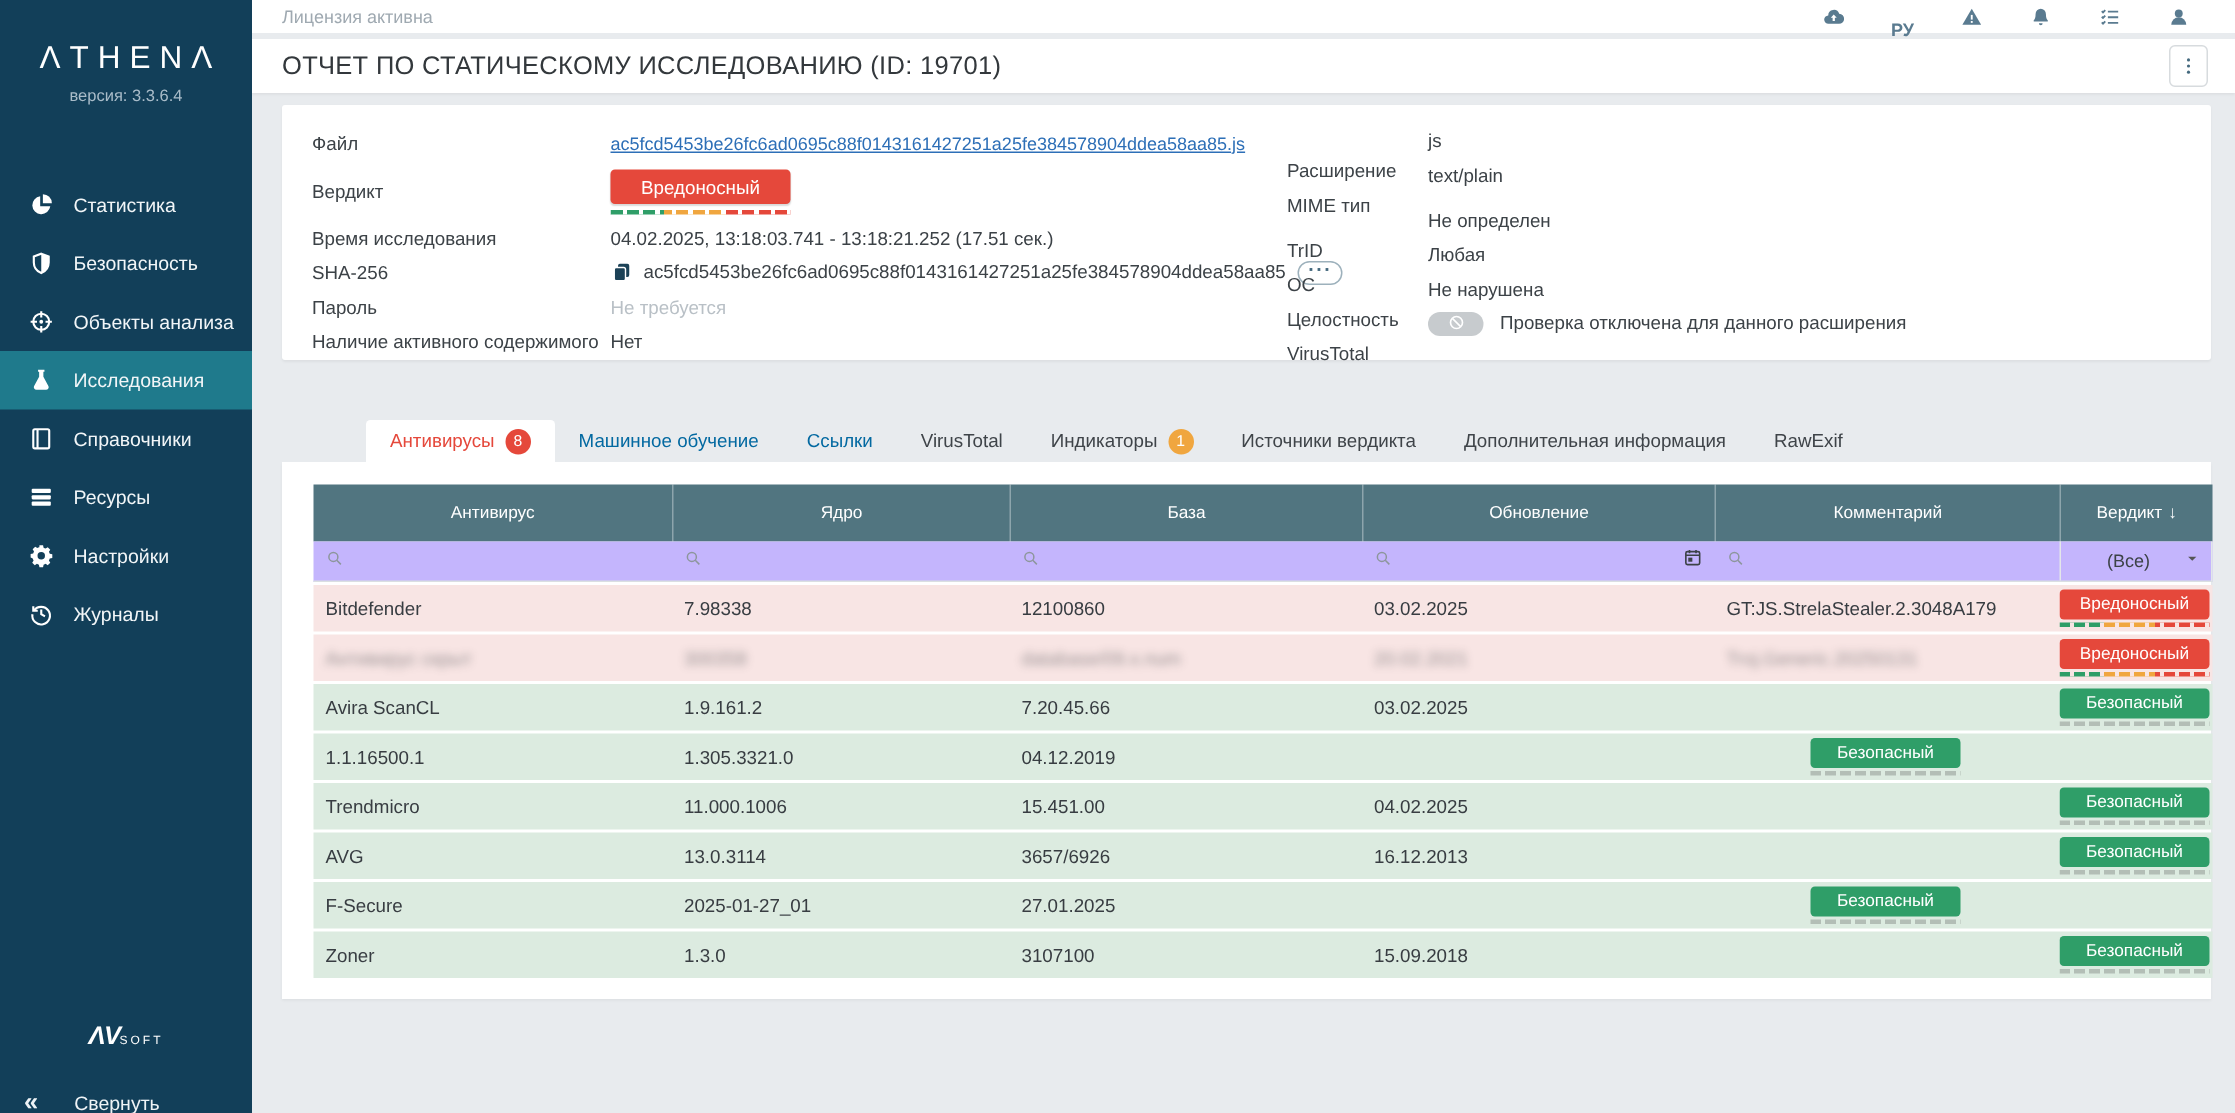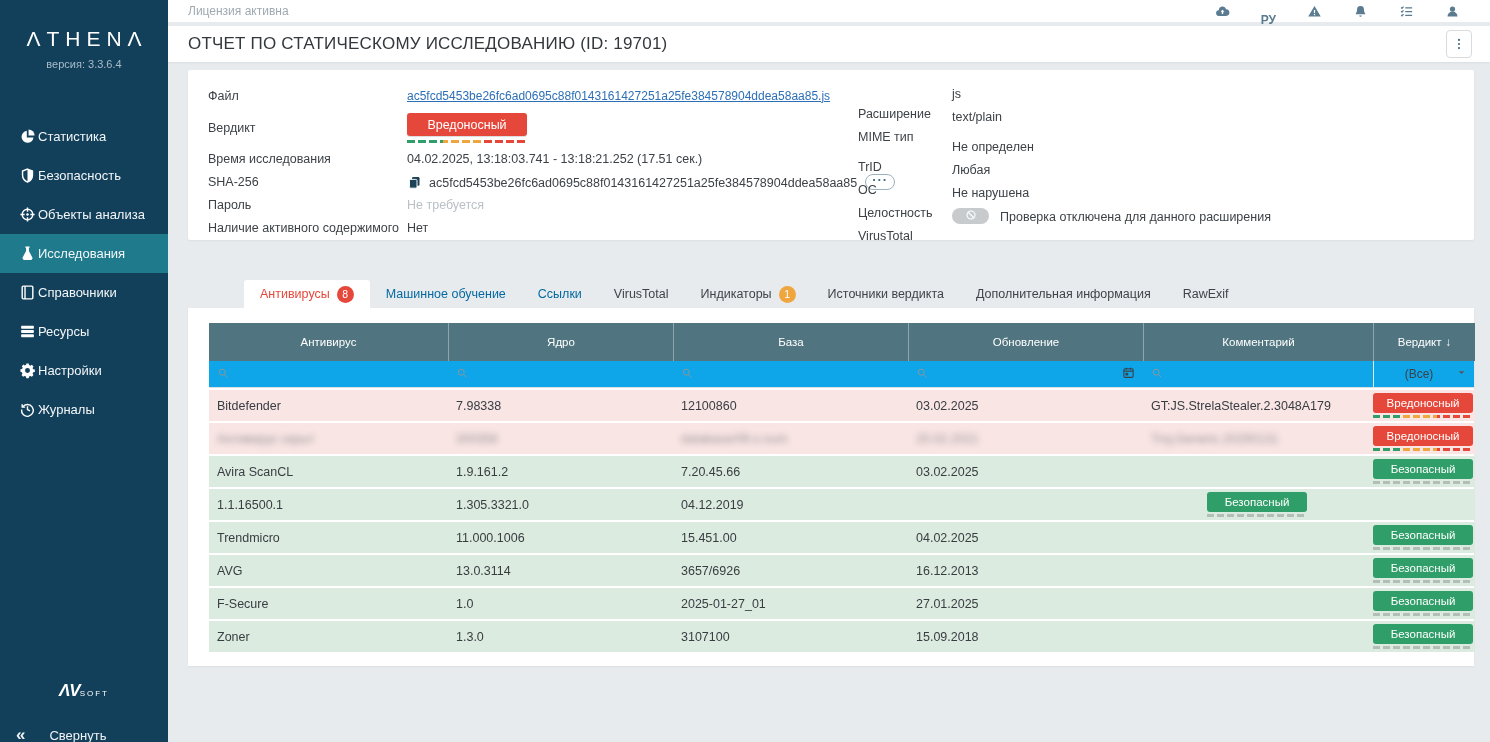--- a/index.html
+++ b/index.html
@@ -5,21 +5,21 @@
   * { box-sizing: border-box; margin: 0; padding: 0; }
   html,body { width:1490px; height:742px; overflow:hidden; }
   body { font-family:"Liberation Sans","DejaVu Sans",sans-serif; background:#e8ebee; color:#3c4247; }
   .app { display:flex; width:100%; height:100%; }
 
   
   .sidebar { width:168px; flex-shrink:0; background:#123f59; color:#eef3f6; position:relative; }
   .logo { text-align:center; margin-top:27px; font-size:21px; letter-spacing:6px; color:#fff; padding-left:6px; }
   .version { text-align:center; font-size:11px; color:#a9bcc9; margin-top:7px; }
   .menu { margin-top:47px; }
-  .menu-item { display:flex; align-items:center; gap:2px; height:39px; padding-left:19px; font-size:13px; cursor:pointer; color:#f2f6f8; }
+  .menu-item { display:flex; align-items:center; gap:13px; height:39px; padding-left:19px; font-size:13px; cursor:pointer; color:#f2f6f8; }
   .menu-item.active { background:#1f7a8c; }
   .menu-item svg { width:17px; height:17px; color:#fff; flex-shrink:0; }
   .sidebar-bottom { position:absolute; bottom:-7px; left:0; right:0; }
   .avsoft { text-align:center; margin-bottom:20px; color:#fff; }
   .avsoft .av { font-weight:bold; font-style:italic; font-size:17px; letter-spacing:-1px; }
   .avsoft .soft { font-size:8px; letter-spacing:2px; }
   .collapse { display:flex; align-items:center; gap:24px; padding-left:16px; font-size:13px; height:28px; cursor:pointer; }
   .collapse .chev { font-size:17px; font-weight:bold; }
 
   
@@ -38,21 +38,21 @@
 
   
   .info-card { margin:8px 16px 0 20px; height:170px; background:#fff; border-radius:2px; box-shadow:0 1px 2px rgba(0,0,0,.05); display:flex; padding:12px 0 12px; }
   .info-col { display:flex; flex-direction:column; }
   .info-col.left  { width:670px; padding-left:20px; }
   .info-col.right { flex:1; }
   .info-row { display:flex; align-items:center; min-height:23px; }
   .info-label { font-size:12.5px; color:#3c4247; flex-shrink:0; }
   .left  .info-label { width:199px; }
   .right .info-label { width:94px;margin-top:40px; }
-  .info-value { font-size:12.5px; color:#3c4247; display:flex; align-items:flex-end; }
+  .info-value { font-size:12.5px; color:#3c4247; display:flex; align-items:flex-start; }
   .info-value a { color:#2d6fb7; font-size:12px; }
   .muted { color:#b9c0c6; }
   .r-file { min-height:27px; }
   .r-verdict { min-height:38px; }
   .r-gap { margin-top:7px; }
   .badge-lg { display:flex; align-items:center; justify-content:center; width:120px; height:23px; background:#e5483b; color:#fff; font-size:12.5px; border-radius:3px; box-shadow:0 1px 1px rgba(0,0,0,.15); }
   .dash-lg { width:120px; height:3px; margin-top:4px;
     background: repeating-linear-gradient(90deg, transparent 0 8px, #fff 8px 11px),
                 linear-gradient(90deg,#2f9e68 0 30%,#f0a63f 30% 64%,#e5483b 64% 100%); }
   .copy-ic { width:15px; height:15px; color:#1c4257; margin-right:7px; cursor:pointer; }
@@ -69,21 +69,21 @@
   .badge-num { width:17px; height:17px; border-radius:50%; color:#fff; font-size:10.5px; display:flex; align-items:center; justify-content:center; }
   .badge-num.red { background:#e5483b; }
   .badge-num.orange { background:#f0a63f; }
 
   
   .table-card { margin:0 16px 0 20px; background:#fff; padding:15px 21px 14px; box-shadow:0 1px 2px rgba(0,0,0,.05); }
   .t-head, .t-filter, .t-row { display:grid; grid-template-columns:239px 225px 235px 235px 230px 102px; width:1266px; }
   .t-head { background:#517580; color:#fff; height:38px; font-size:11.5px; }
   .t-head > div { display:flex; align-items:center; justify-content:center; gap:4px; }
   .t-head > div + div { border-left:1px solid rgba(255,255,255,.35); }
-  .t-filter { height:27px; border-bottom:1px solid #dadfe2; border-right:1px solid #e2e6e9; background:#0ea5e9; }
+  .t-filter { height:27px; border-bottom:1px solid #dadfe2; border-right:1px solid #e2e6e9; background:#c4b5fd; }
   .t-filter > div { display:flex; align-items:center; padding:0 8px; color:#8d969c; }
   .t-filter svg { width:12px; height:12px; }
   .t-filter .cal { margin-left:auto; color:#3c4247; cursor:pointer; }
   .t-filter .cal svg { width:13px; height:13px; }
   .t-filter .vfilter { justify-content:space-between; border-left:1px solid #e4e7ea; color:#3c4247; font-size:12px; cursor:pointer; }
   .t-filter .vfilter .caret svg { width:11px; height:11px; color:#555; }
   .t-filter .vfilter .vlabel { flex:1; text-align:center; }
   .t-row { height:31px; margin-top:2px; font-size:12.5px; color:#383d42; cursor:pointer; }
   .t-row > div { display:flex; align-items:center; padding-left:8px; overflow:hidden; }
   .t-row.malicious { --rowbg:#f8e5e4; background:var(--rowbg); }
@@ -558,23 +558,20 @@
             <div class="vcell">
               <div class="badge-sm safe">Безопасный</div>
               <div class="dash-sm"></div>
             </div>
           </div>
           <div class="t-row safe">
             <div>
               <span class="cell-text">F-Secure</span>
             </div>
             <div>
-              <span class="cell-text">1.0</span>
-            </div>
-            <div>
               <span class="cell-text">2025-01-27_01</span>
             </div>
             <div>
               <span class="cell-text">27.01.2025</span>
             </div>
             <div>
               <span class="cell-text"></span>
             </div>
             <div class="vcell">
               <div class="badge-sm safe">Безопасный</div>

